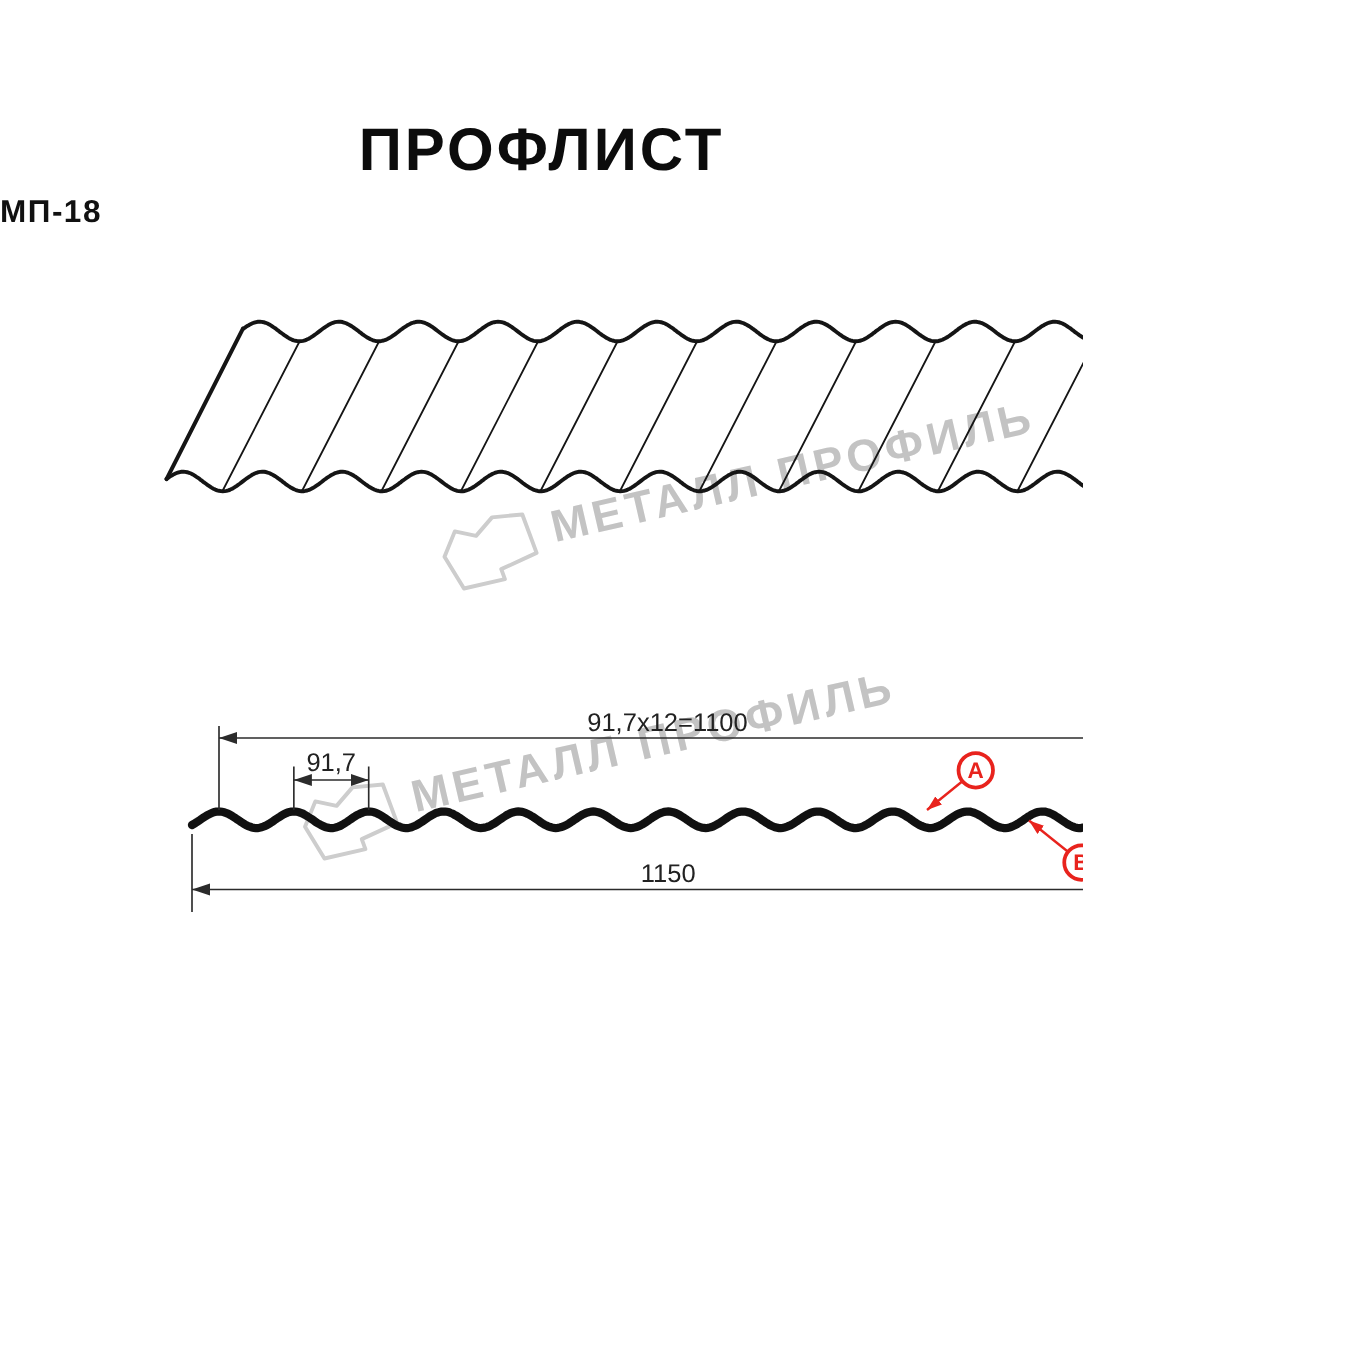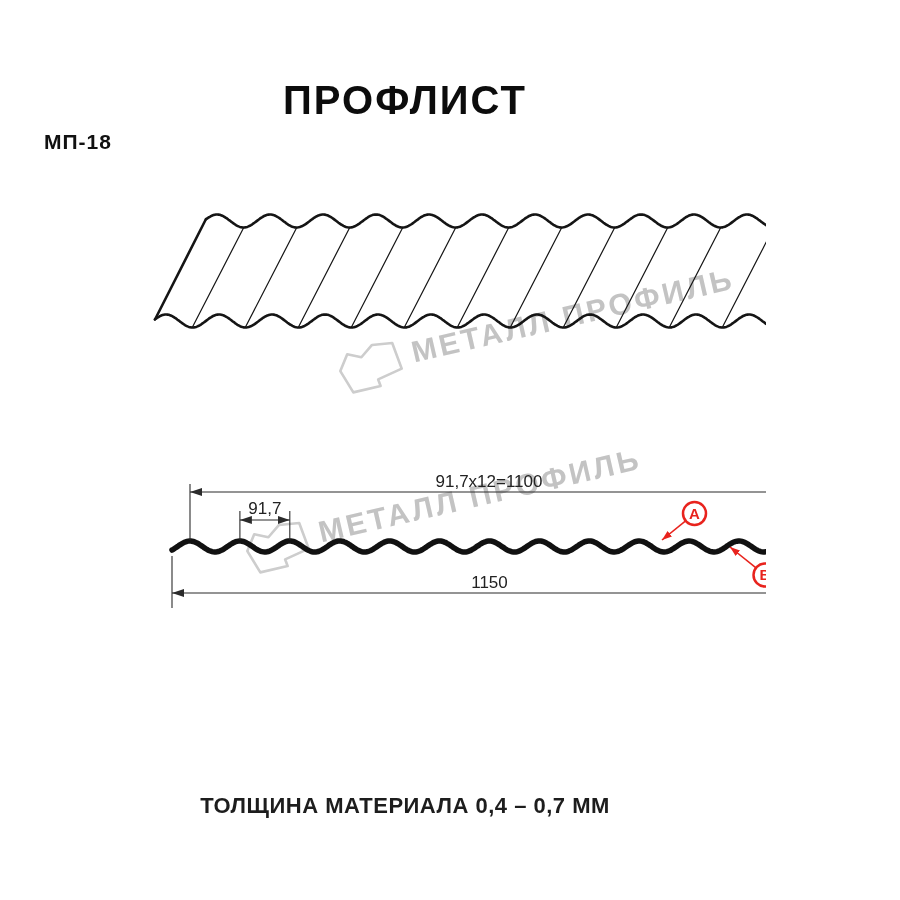--- a/index.html
+++ b/index.html
@@ -1,19 +1,18 @@
 <!DOCTYPE html>
 <html><head>
 <meta charset="utf-8">
 <style>
   html,body{margin:0;padding:0;background:#fff;}
   .canvas{
     position:relative;width:722px;height:900px;background:#ffffff;overflow:hidden;
     font-family:"Liberation Sans", sans-serif;
-    margin-left:44px;
   }
   .title{
     position:absolute;left:0;right:0;top:80px;text-align:center;
     font-size:40px;line-height:1;font-weight:800;letter-spacing:2px;color:#0c0c0c;z-index:3;
   }
   .subtitle{
     position:absolute;left:0;right:0;top:131px;
     font-size:21px;line-height:1;font-weight:700;letter-spacing:1px;color:#111;z-index:3;
   }
   .footer{
@@ -123,14 +122,13 @@
       <line x1="641.6" y1="520.8" x2="618" y2="540" stroke="#e8231d" stroke-width="1.6" marker-end="url(#mR)"></line>
       <circle cx="650.5" cy="513.5" r="11.5" fill="#ffffff" stroke="#e8231d" stroke-width="2.5"></circle>
       <text class="callout-letter" x="650.5" y="518.8" text-anchor="middle">A</text>
 
       <line x1="712" y1="567.8" x2="686" y2="547" stroke="#e8231d" stroke-width="1.6" marker-end="url(#mR)"></line>
       <circle cx="721" cy="575" r="11.5" fill="#ffffff" stroke="#e8231d" stroke-width="2.5"></circle>
       <text class="callout-letter" x="721" y="580.3" text-anchor="middle">B</text>
     </g>
   </svg>
 
-  <div class="footer">ТОЛЩИНА МАТЕРИАЛА 0,4 – 0,7 ММ</div>
 </div>
 
 </body></html>

